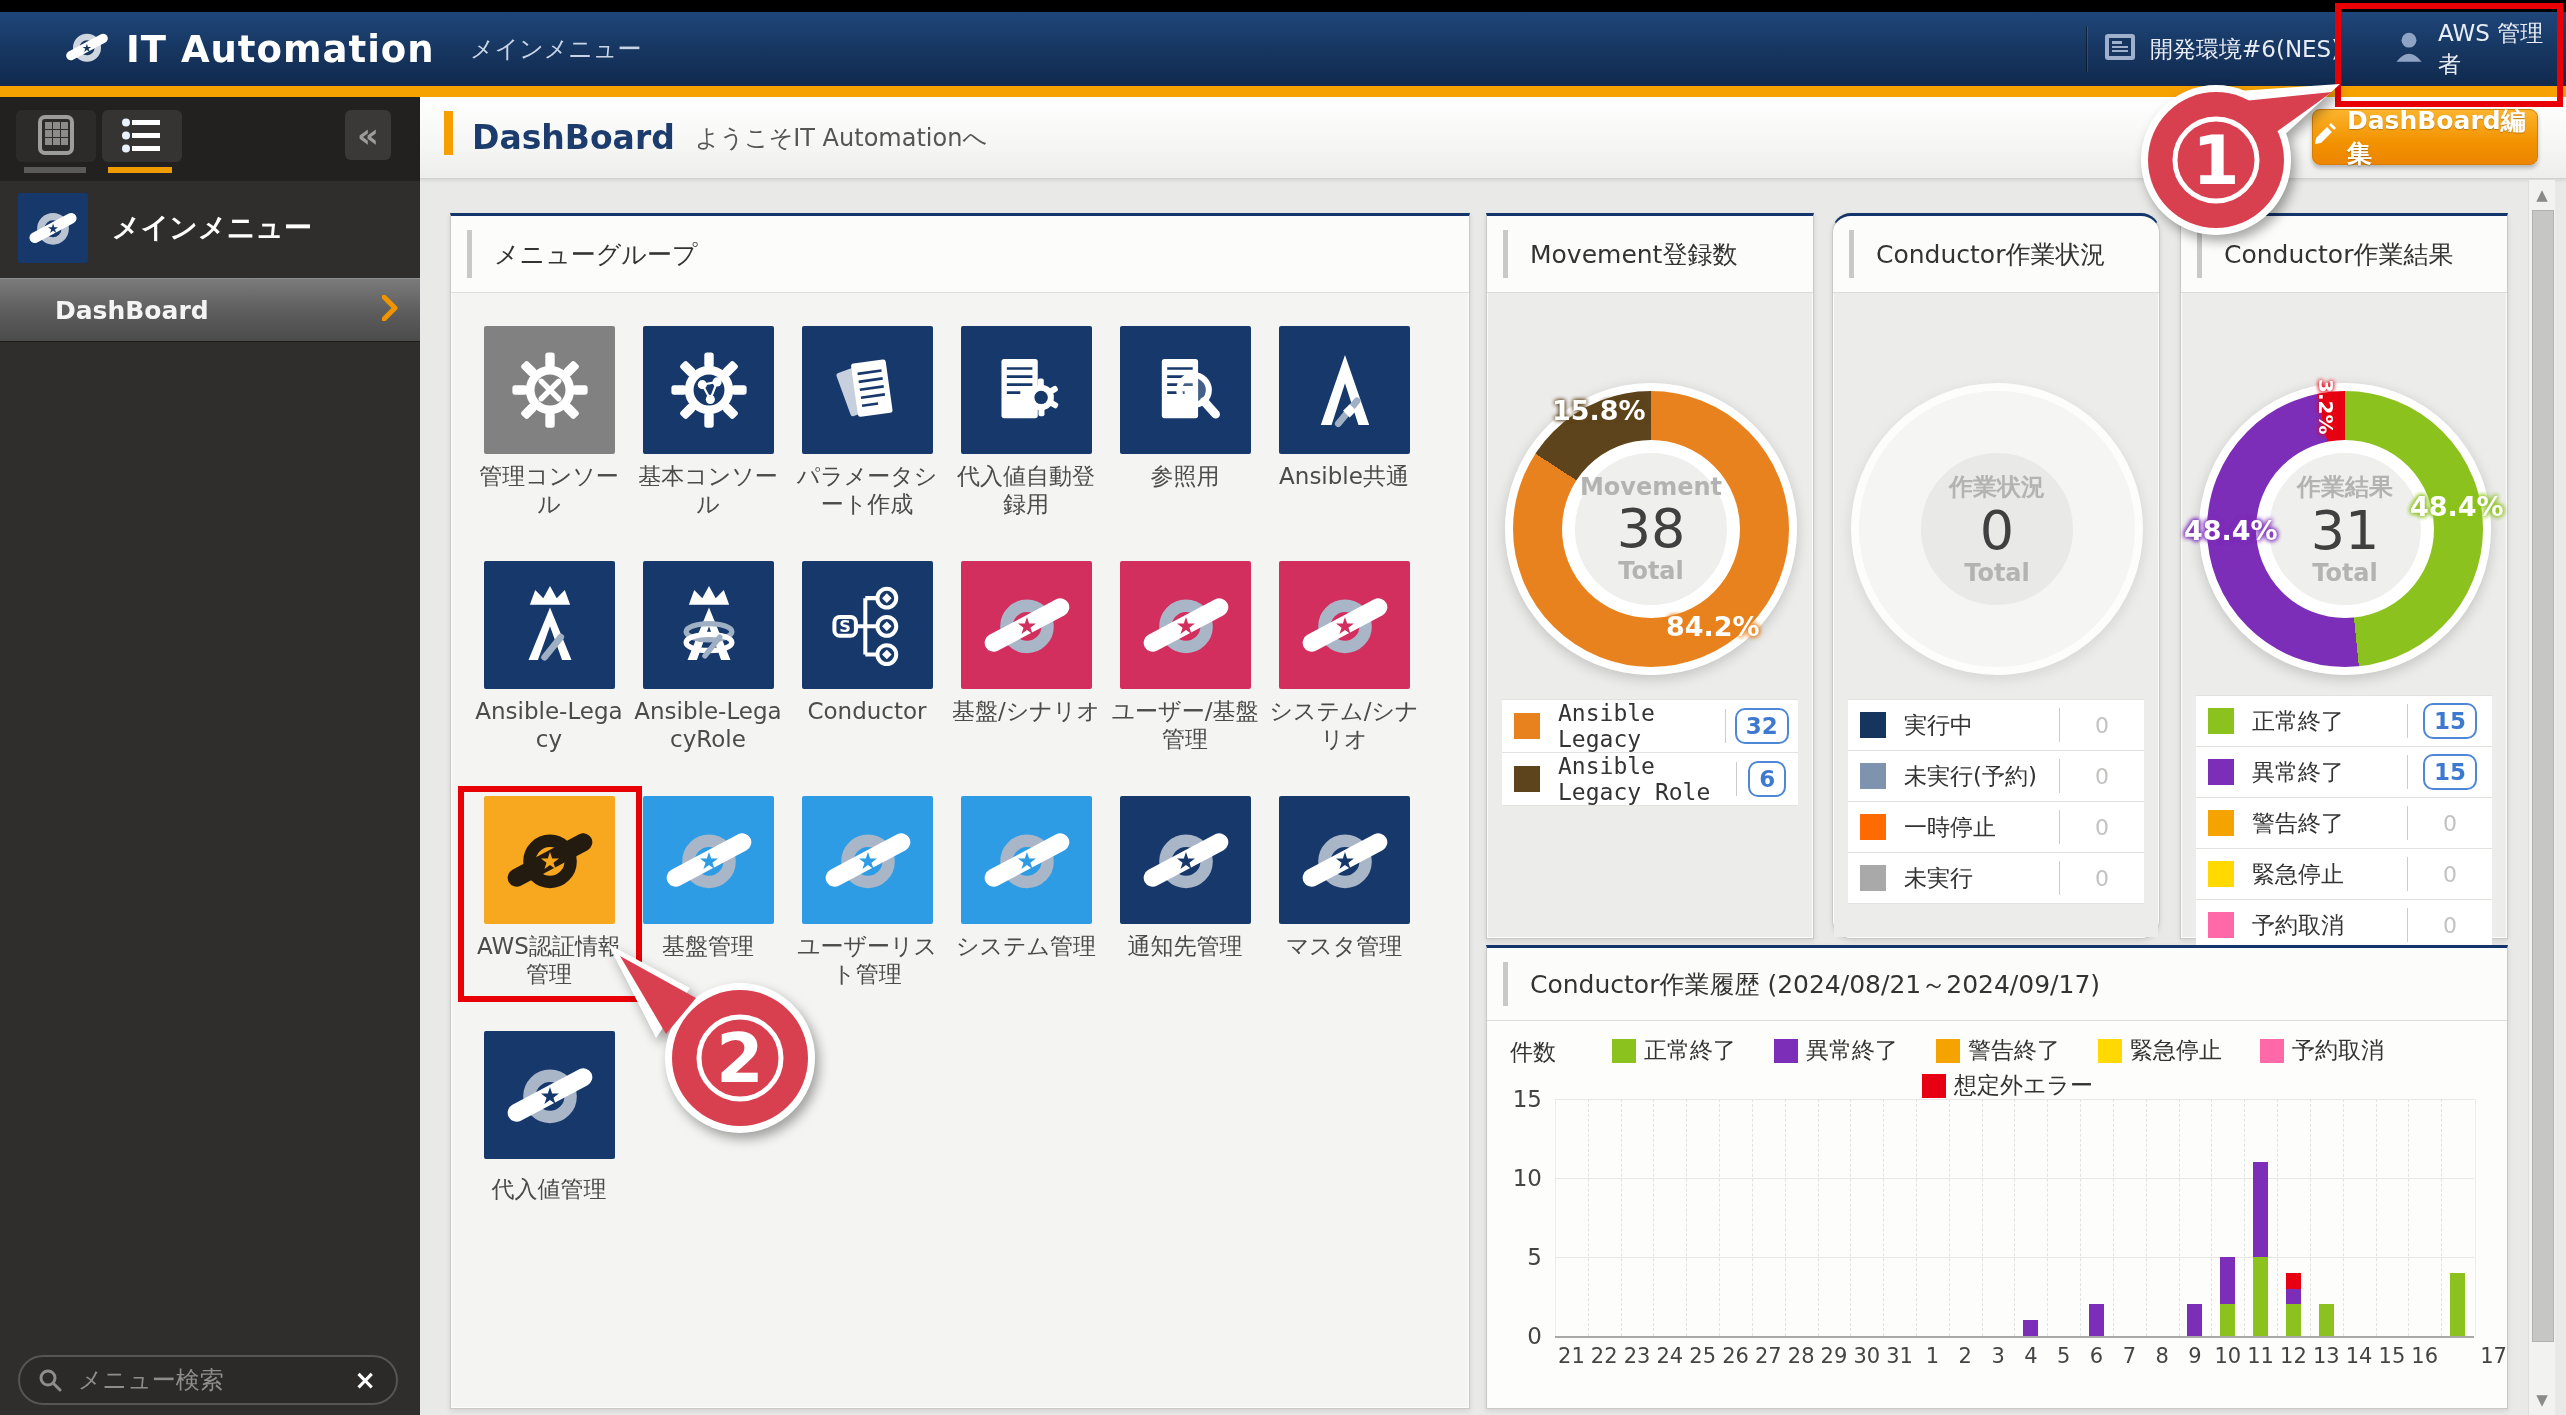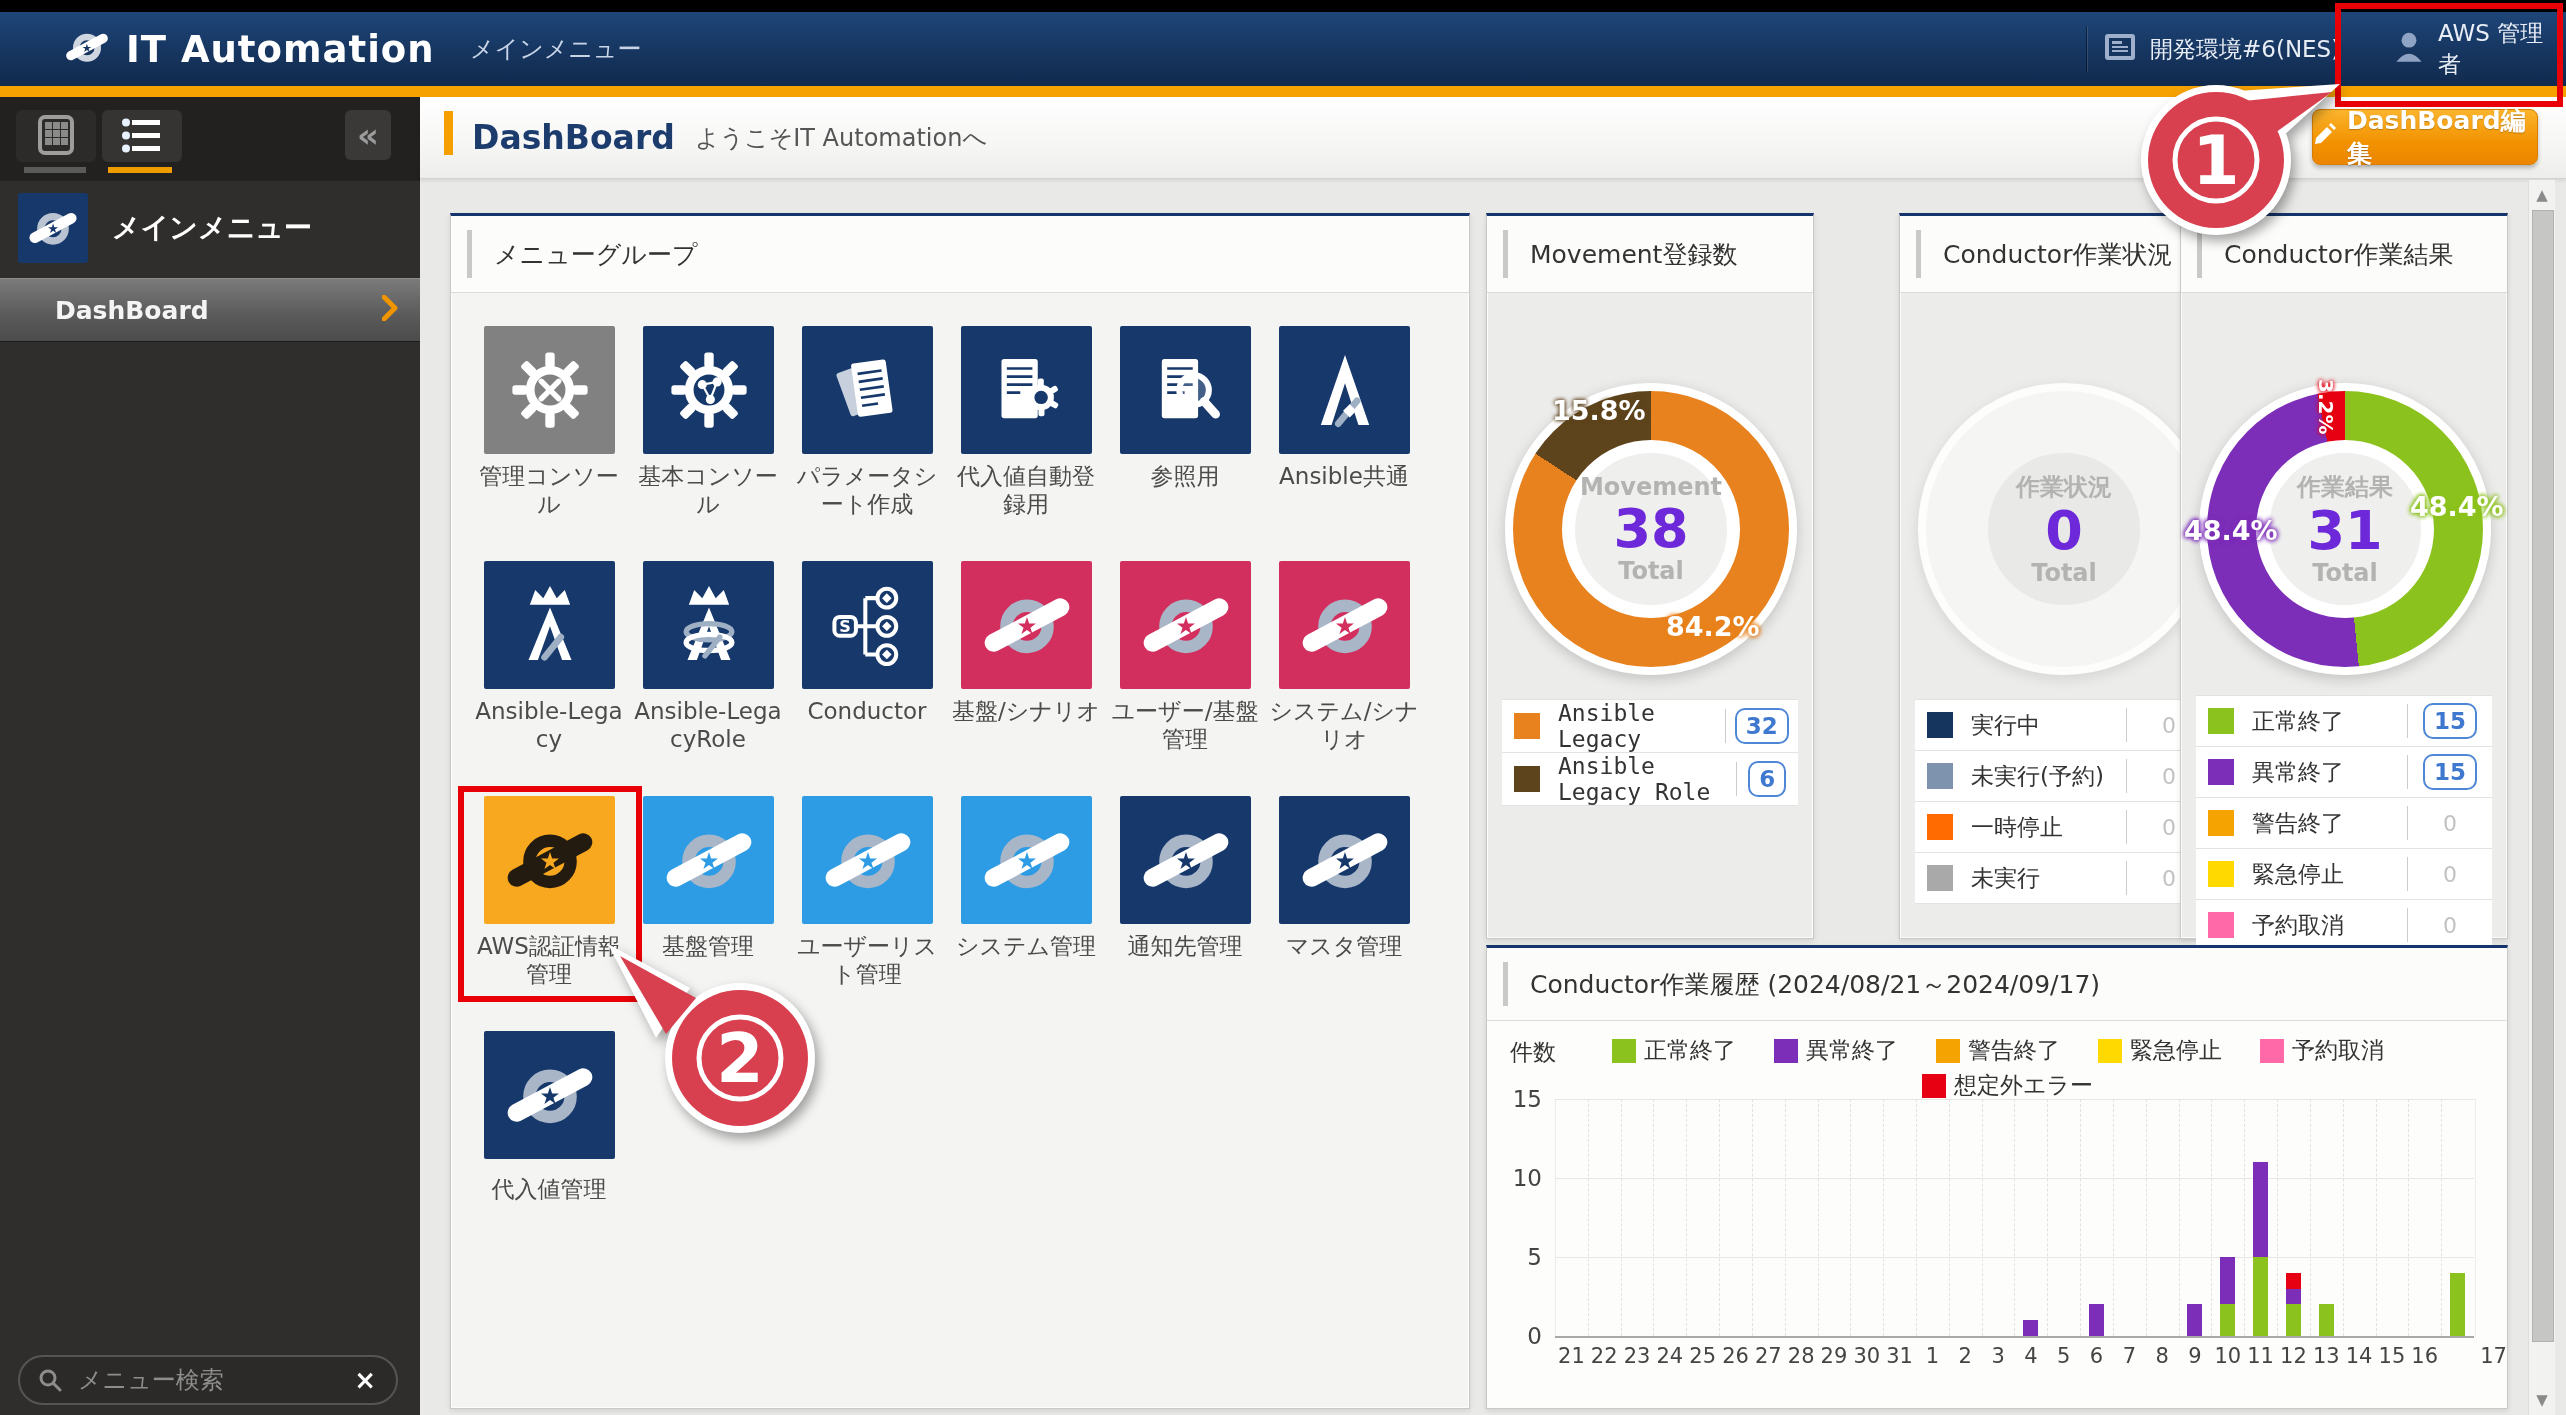--- a/index.html
+++ b/index.html
@@ -70,21 +70,21 @@
   .tile{position:absolute;width:131px;height:128px;border-radius:2px;display:flex;align-items:center;justify-content:center;}
   .tile-label{position:absolute;width:160px;text-align:center;color:#4b4b4b;font-size:23px;line-height:28px;word-break:break-all;}
   .card{width:326px;height:722px;top:213px;}
   .card-body{position:absolute;left:1px;top:77px;right:1px;bottom:1px;background:#ececeb;}
   .donut{position:absolute;left:17px;top:90px;width:276px;height:276px;border-radius:50%;
     border:8px solid #fff;box-shadow:0 4px 14px rgba(0,0,0,.18);}
   .donut-center{position:absolute;left:50%;top:50%;transform:translate(-50%,-50%);
     width:152px;height:152px;border-radius:50%;background:#efefee;border:13px solid #fff;
     display:flex;flex-direction:column;align-items:center;justify-content:center;}
   .dc-label{color:#b3b3b2;font-size:24px;font-weight:bold;}
-  .dc-total{color:#6d28d9;font-size:54px;font-weight:bold;line-height:56px;}
+  .dc-total{color:#404040;font-size:54px;font-weight:normal;line-height:56px;}
   .pct{position:absolute;color:#fff;font-size:27px;font-weight:bold;z-index:5;}
   .legend{position:absolute;left:14px;right:14px;border-top:1px solid #e2e2e1;}
   .legend-row{display:flex;align-items:center;background:#fff;border-bottom:1px solid #e2e2e1;min-height:50px;}
   .sw{width:26px;height:26px;margin-left:12px;flex:0 0 26px;}
   .legend-row .lab{margin-left:18px;font-size:23px;color:#333;line-height:26px;}
   .lab.mono{font-family:"DejaVu Sans Mono","Liberation Mono",monospace;}
   .legend-row .vd{width:1px;height:34px;background:#ccc;margin-left:auto;}
   .legend-row .cnt{width:84px;display:flex;justify-content:center;}
   .badge{border:2px solid #4e87d5;border-radius:10px;color:#3e79cf;background:#fff;
     padding:0 9px;font-size:23px;font-weight:bold;line-height:32px;}
@@ -461,21 +461,21 @@
       <span class="lab mono" style="max-width:178px;">Ansible Legacy Role</span>
       <span class="vd"></span>
       <span class="cnt">
               <span class="badge">6</span>
             </span>
           </div>
         </div>
     </div>
   </div>
 
-  <div class="abs panel card" id="card-status" style="left:1899px;">
+  <div class="abs panel card" id="card-status" style="left:1832px;border-radius:19px;">
     <div class="panel-head">
         <div class="accent"></div>
       <div class="ttl">Conductor作業状況</div>
       </div>
     <div class="card-body">
       <div class="donut" style="background:#f5f5f4;border-color:#fdfdfc;box-shadow:0 4px 14px rgba(0,0,0,.10);">
         <div class="donut-center" style="background:#e9e9e8;border-color:#f5f5f4;">
           <div class="dc-label">作業状況</div>
           <div class="dc-total">0</div>
           <div class="dc-label">Total</div>

